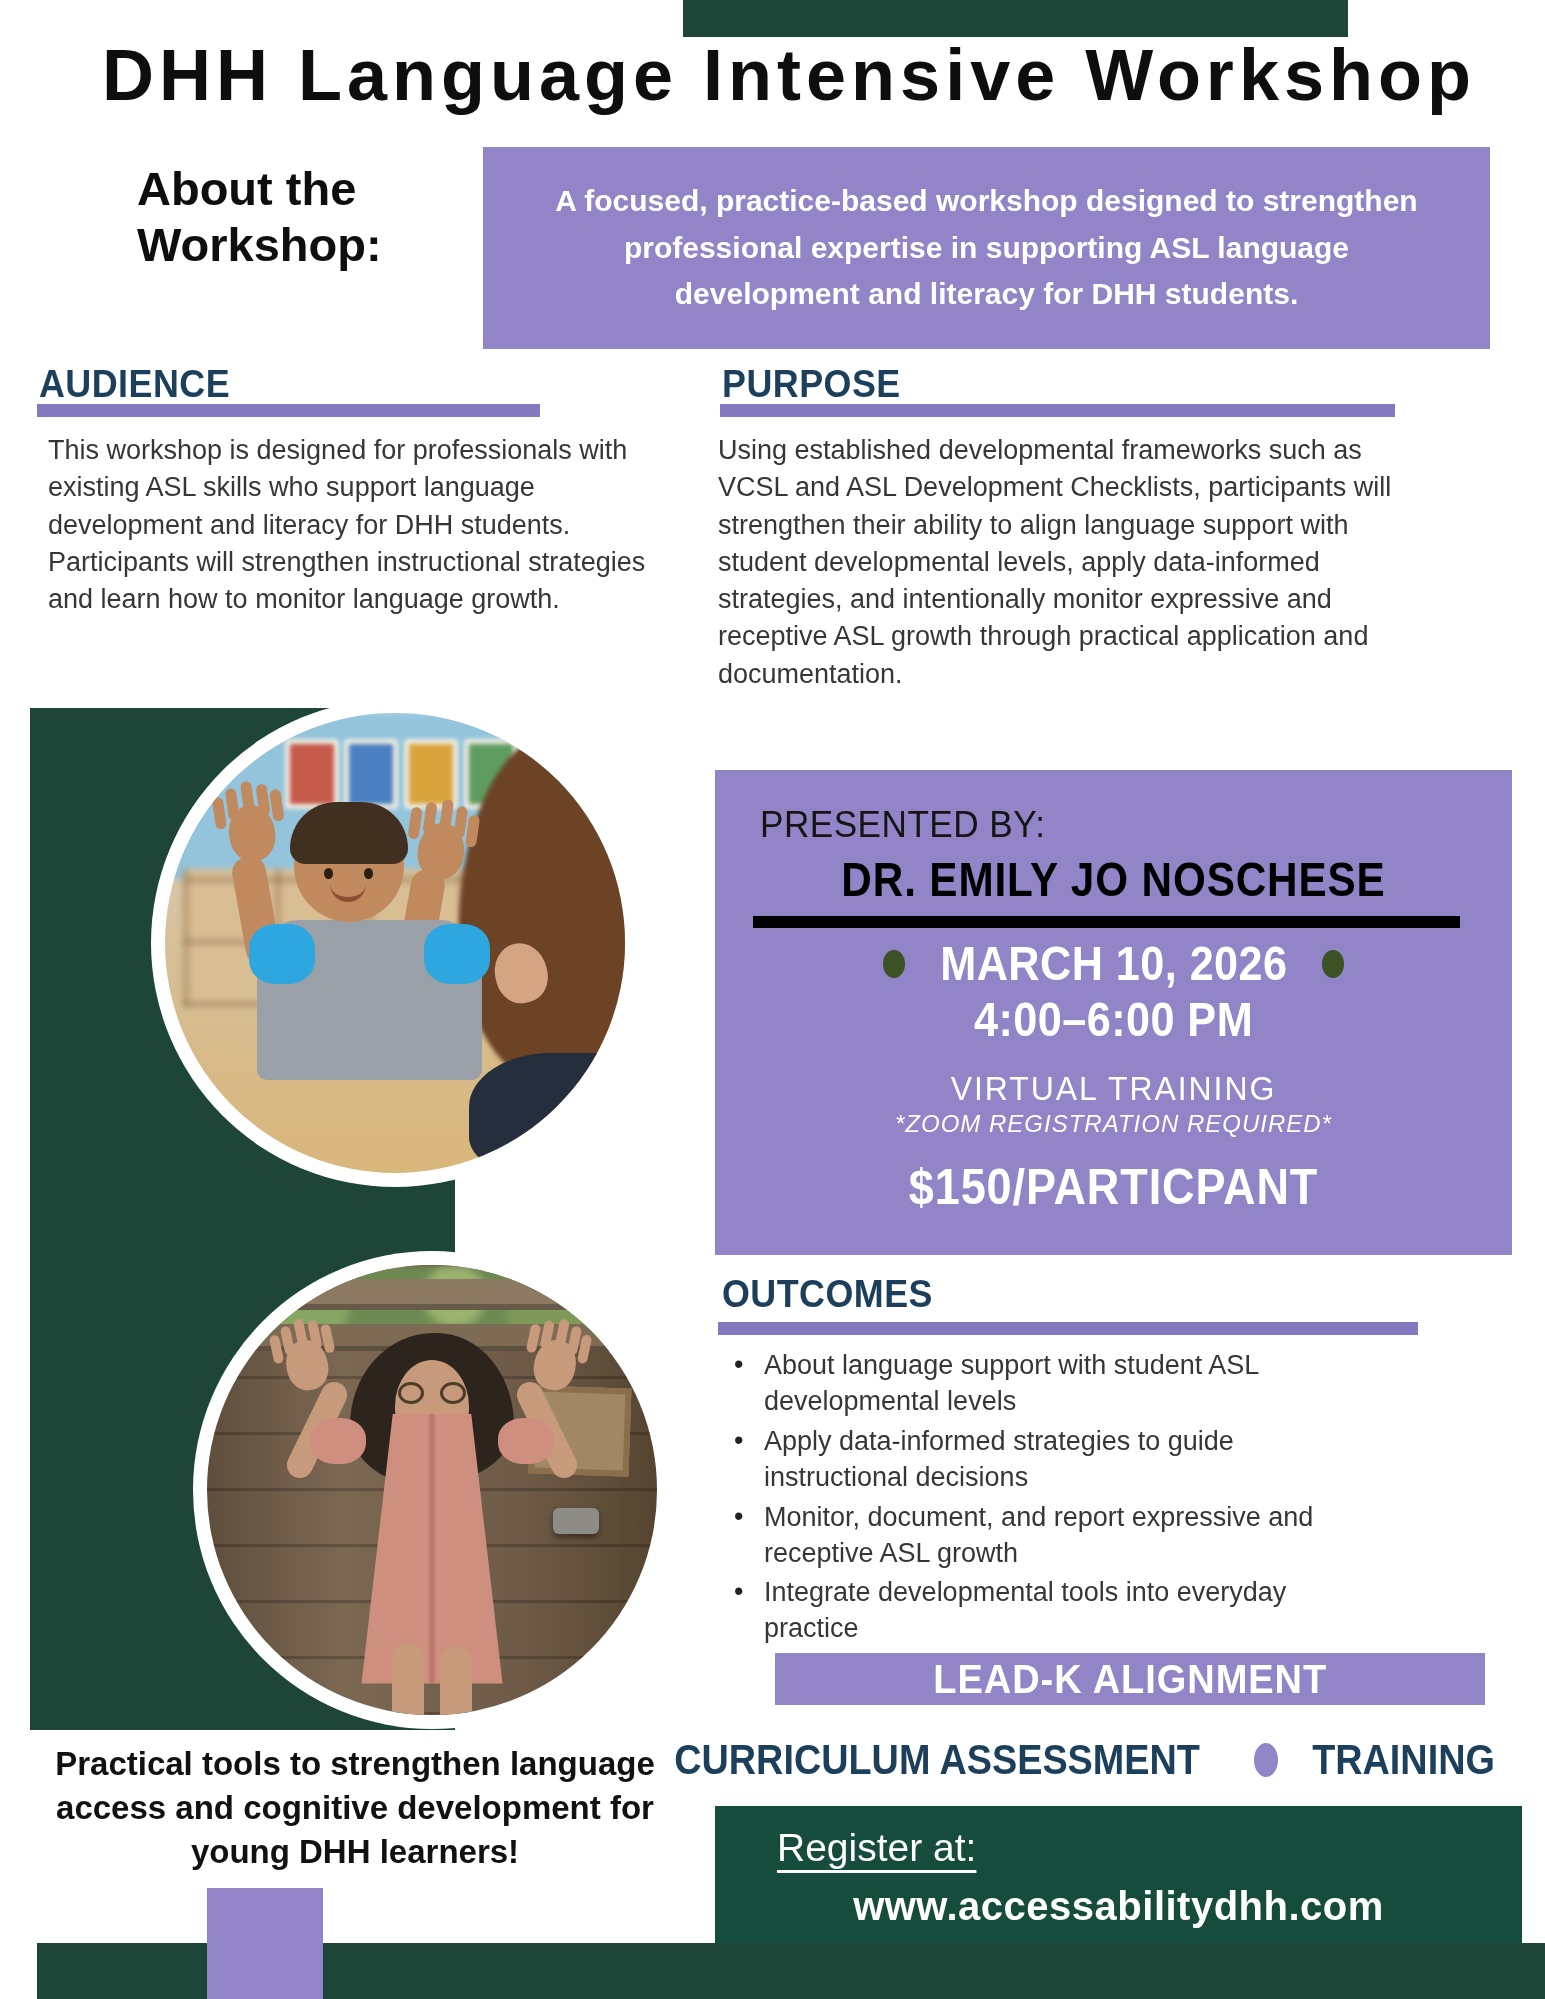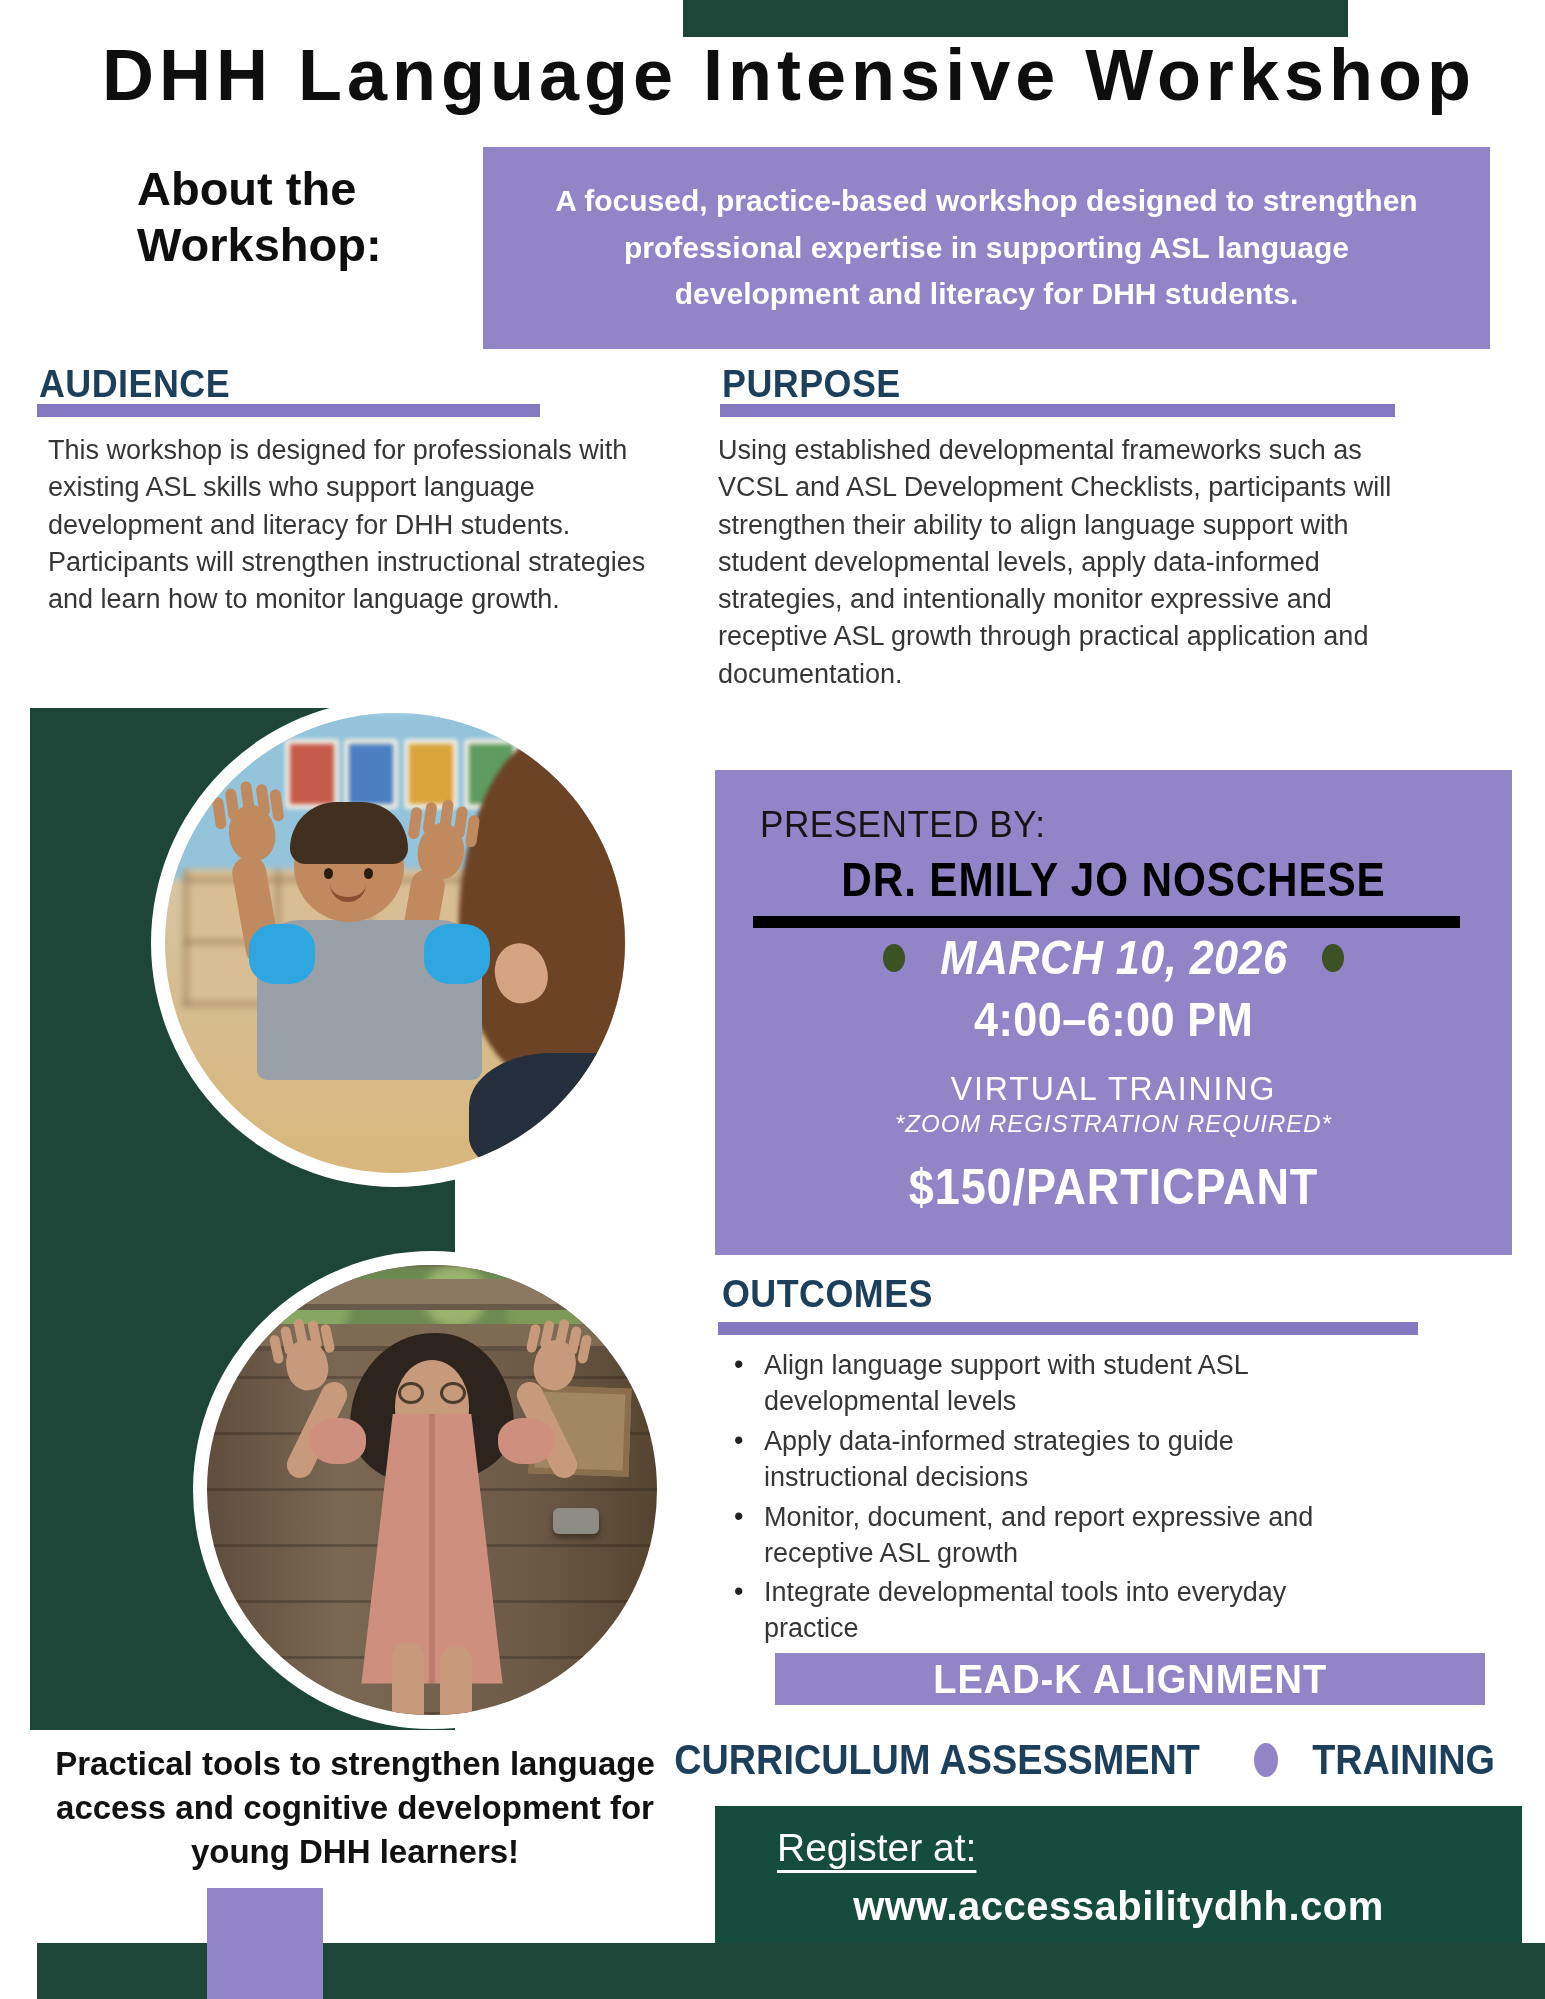--- a/index.html
+++ b/index.html
@@ -33,21 +33,21 @@
   .caption{left:55px;top:1742px;width:600px;text-align:center;font-weight:bold;
            font-size:33px;line-height:1.34;color:#111;}
   
   .presented-box{left:715px;top:770px;width:797px;height:485px;background:var(--purple);}
   .pb-label{left:45px;top:34px;font-size:37px;color:#151515;transform:scaleX(.95);
             transform-origin:left center;letter-spacing:.5px;}
   .pb-name{left:0;right:0;top:82px;text-align:center;font-size:48px;font-weight:bold;color:#000;
            transform:scaleX(.88);letter-spacing:1px;}
   .pb-line{left:38px;right:52px;top:146px;height:12px;background:#000;}
   .pb-row{left:0;right:0;display:flex;align-items:center;justify-content:center;gap:16px;}
-  .pb-date{top:160px;font-style:italic;}
+  .pb-date{top:166px;}
   .pb-big{font-size:48px;font-weight:bold;color:#fff;transform:scaleX(.9);letter-spacing:.5px;
           white-space:nowrap;}
   .pb-time{left:0;right:0;top:222px;text-align:center;}
   .date-dot{width:22px;height:28px;border-radius:50%;background:var(--olive);flex:0 0 auto;}
   .pb-format{left:0;right:0;top:300px;text-align:center;font-size:33px;color:#fff;
              letter-spacing:2px;transform:scaleX(.97);}
   .pb-note{left:0;right:0;top:340px;text-align:center;font-size:24px;font-style:italic;
            color:#fff;letter-spacing:1px;}
   .pb-price{left:0;right:0;top:388px;text-align:center;font-size:50px;font-weight:bold;color:#fff;
             transform:scaleX(.9);letter-spacing:1px;}
@@ -244,21 +244,21 @@
   </div>
   <div class="abs pb-time pb-big">4:00–6:00 PM</div>
   <div class="abs pb-format">VIRTUAL TRAINING</div>
   <div class="abs pb-note">*ZOOM REGISTRATION REQUIRED*</div>
   <div class="abs pb-price">$150/PARTICPANT</div>
 </div>
 
 <div class="abs sec-head" style="left:722px;top:1272px;">OUTCOMES</div>
 <div class="abs underline" style="left:718px;top:1322px;width:700px;"></div>
 <ul class="abs outcomes-list">
-  <li>Align language support with student ASL developmental levels</li>
+  <li>About language support with student ASL developmental levels</li>
   <li>Apply data-informed strategies to guide instructional decisions</li>
   <li>Monitor, document, and report expressive and receptive ASL growth</li>
   <li>Integrate developmental tools into everyday practice</li>
 </ul>
 
 <div class="abs leadk-bar">
   <span class="leadk-text">LEAD-K ALIGNMENT</span>
 </div>
 <div class="abs tags-row">
   <span class="tag">CURRICULUM ASSESSMENT</span>

